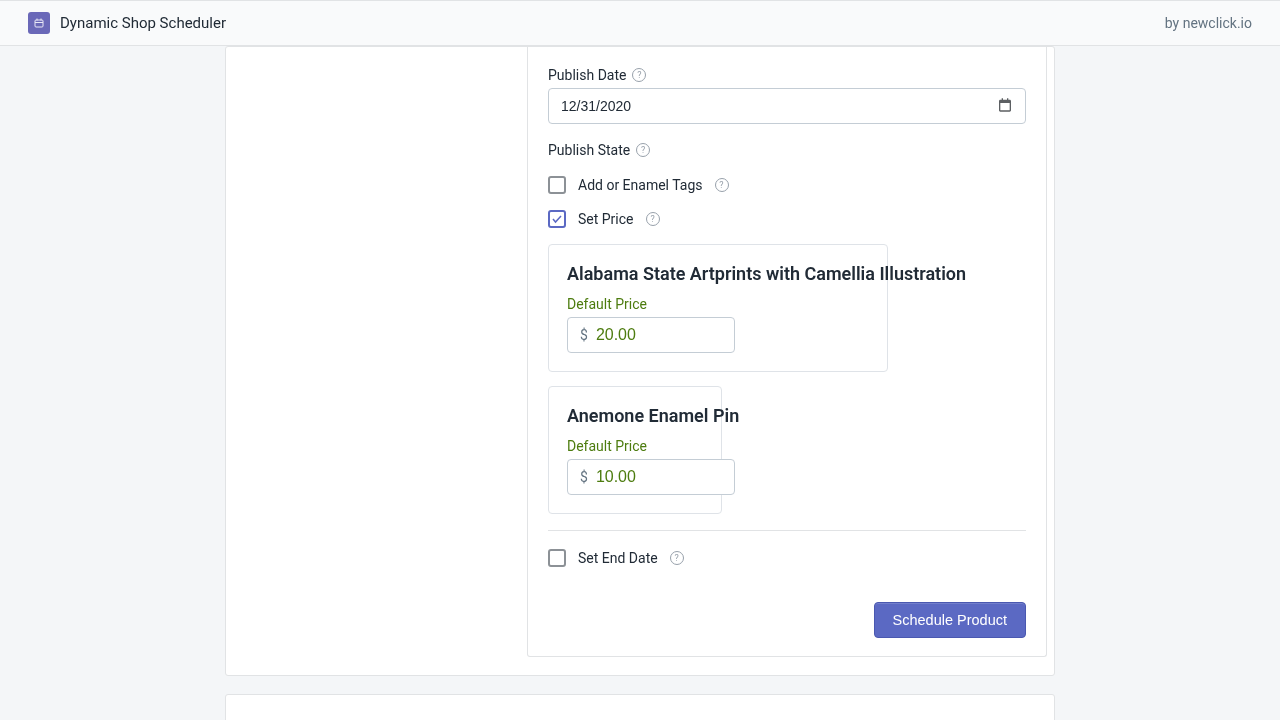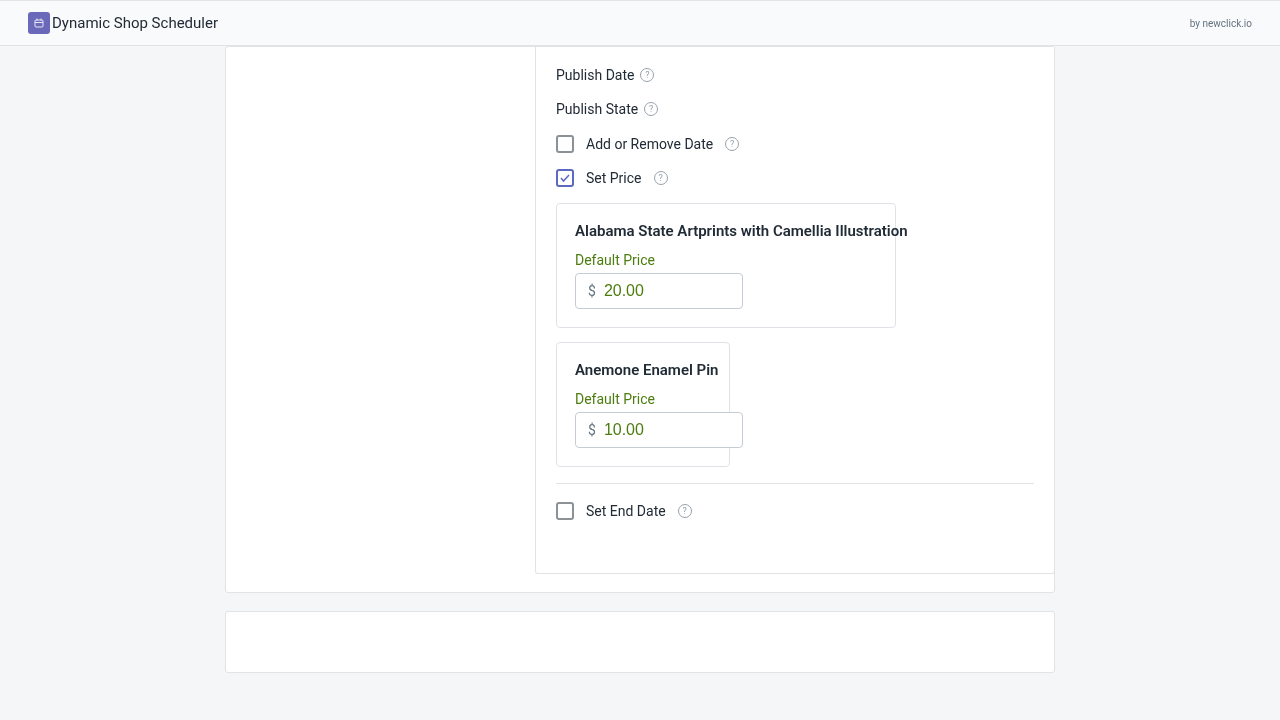--- a/index.html
+++ b/index.html
@@ -12,37 +12,37 @@
   .topbar {
     background: #f9fafb;
     border-top: 1px solid #e1e3e5;
     border-bottom: 1px solid #e1e3e5;
     height: 46px;
     display: flex;
     align-items: center;
     padding: 0 28px;
     justify-content: space-between;
   }
-  .topbar-left { display: flex; align-items: center; gap: 2px; }
+  .topbar-left { display: flex; align-items: center; gap: 10px; }
   .app-icon {
     width: 22px; height: 22px; background: #6a68b8; border-radius: 3px;
     display: flex; align-items: center; justify-content: center;
   }
   .app-icon svg { width: 12px; height: 12px; stroke: #e9e8f6; fill: none; stroke-width: 2; }
   .app-title { font-size: 15px; color: #212b36; font-weight: 400; }
-  .topbar-right { font-size: 10px; color: #637381; text-align: center; }
+  .topbar-right { font-size: 14px; color: #637381; text-align: center; }
 
   .page { display: flex; flex-direction: column; align-items: center; padding: 0; }
   .outer-card {
     width: 830px;
     background: #fff;
     border: 1px solid #e1e3e5;
     border-radius: 3px;
     margin-top: 0;
-    padding: 0 0 18px 16px;
+    padding: 0 0 18px 8px;
     position: relative;
   }
   .inner-card {
     width: 520px;
     margin-left: 293px;
     background: #fff;
     border: 1px solid #e1e3e5;
     border-radius: 3px;
     border-top: none;
     border-top-left-radius: 0;
@@ -84,21 +84,21 @@
   .checkbox-label { color: #212b36; }
 
   .product-card {
     border: 1px solid #dfe3e8;
     border-radius: 4px;
     padding: 18px 18px 18px 18px;
     margin-bottom: 14px;
   }
   .product-card.wide { width: 340px; }
   .product-card.narrow { width: 174px; }
-  .product-title { font-weight: 600; font-size: 15px; margin-bottom: 12px; color: #212b36; white-space: nowrap; }
+  .product-title { font-weight: 600; font-size: 18px; margin-bottom: 12px; color: #212b36; white-space: nowrap; }
   .price-label { font-size: 14px; color: #4d7c0f; margin-bottom: 5px; }
   .price-input-wrap {
     border: 1px solid #c4cdd5; border-radius: 4px; height: 36px; width: 168px;
     display: flex; align-items: center; padding: 0 12px; gap: 8px; background: #fff;
   }
   .currency { color: #637381; font-size: 14px; }
   .price-input-wrap input {
     border: none; outline: none; font-size: 16px; width: 100%; background: transparent; color: #4d7c0f;
   }
 
@@ -139,32 +139,40 @@
 
 <div class="page">
   <div class="outer-card">
     <div class="inner-card">
 
       <div class="field">
         <div class="field-label">
           <span>Publish Date</span>
           <span class="help-icon">?</span>
         </div>
+        <div class="input-wrap">
+          <input value="12/31/2020" style="">
+          <span class="input-right-icon">
+            <svg viewBox="0 0 24 24">
+                <path d="M19 4h-2V2h-2v2H9V2H7v2H5C3.9 4 3 4.9 3 6v14c0 1.1.9 2 2 2h14c1.1 0 2-.9 2-2V6C21 4.9 20.1 4 19 4zM19 20H5V9h14V20z"></path>
+              </svg>
+          </span>
+        </div>
       </div>
 
       <div class="field">
         <div class="field-label">
           <span>Publish State</span>
           <span class="help-icon">?</span>
         </div>
       </div>
 
       <div class="checkbox-row">
         <span class="chk"></span>
-        <span class="checkbox-label">Add or Remove Date</span>
+        <span class="checkbox-label">Add or Enamel Tags</span>
         <span class="help-icon">?</span>
       </div>
 
       <div class="checkbox-row">
         <span class="chk checked">
           <svg viewBox="0 0 24 24">
               <polyline points="4 12 9 18 20 6"></polyline>
             </svg>
         </span>
         <span class="checkbox-label">Set Price</span>
@@ -190,20 +198,23 @@
       </div>
 
       <div class="divider"></div>
 
       <div class="checkbox-row" style="margin-bottom:35px">
         <span class="chk"></span>
         <span class="checkbox-label">Set End Date</span>
         <span class="help-icon">?</span>
       </div>
 
+      <div class="btn-row">
+        <button class="primary-btn">Schedule Product</button>
+      </div>
     </div>
   </div>
 
   <div class="bottom-card">
     
     
   </div>
 </div>
 
 </body></html>

